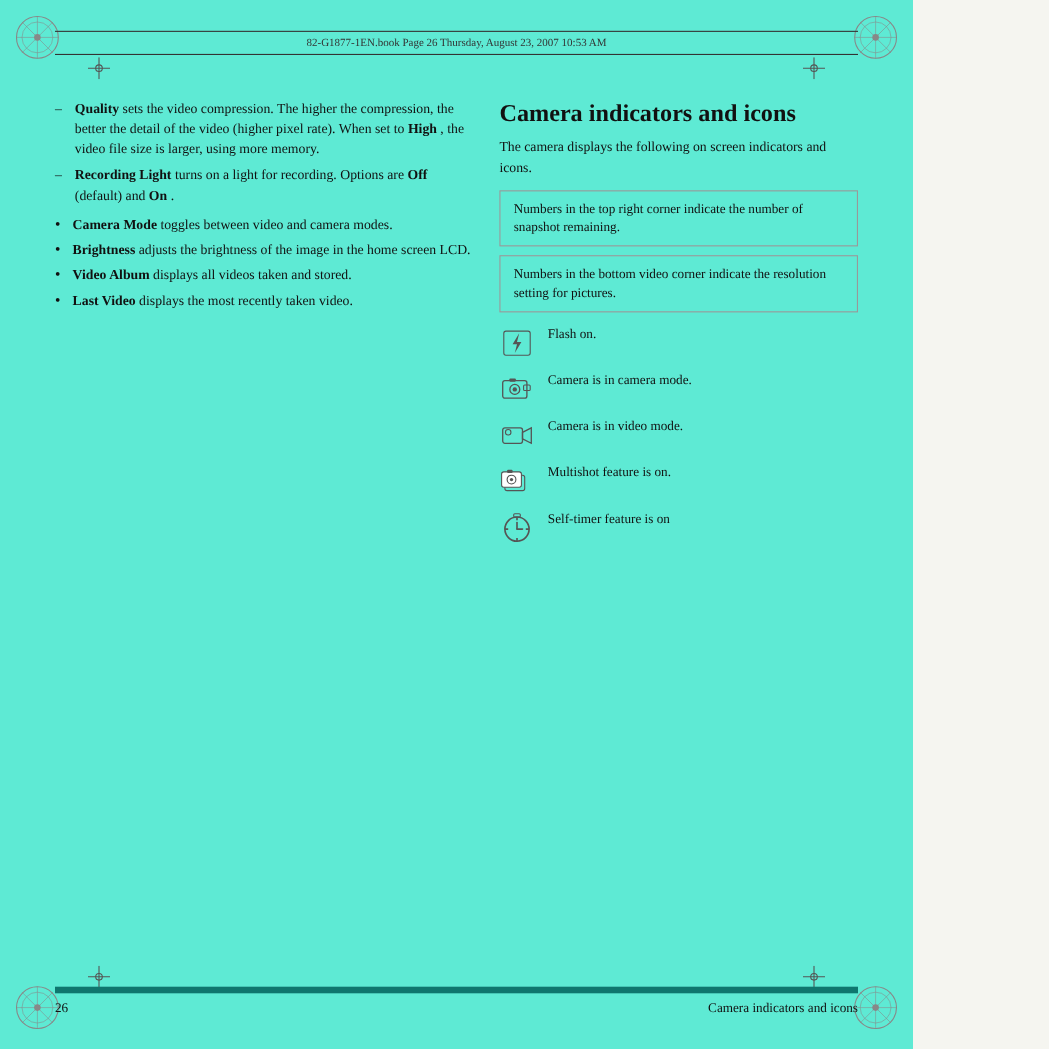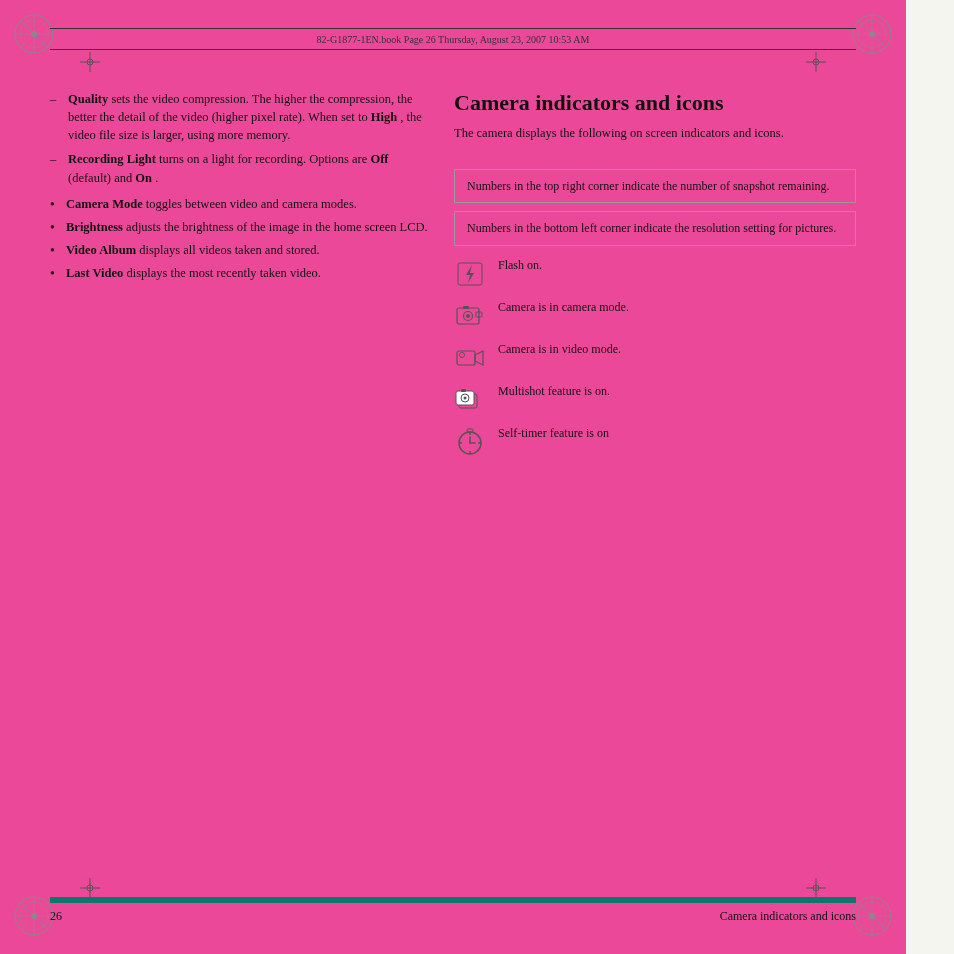--- a/index.html
+++ b/index.html
@@ -8,23 +8,23 @@
       width: 954px;
       height: 954px;
       background: #f5f5f0;
       font-family: 'Times New Roman', Times, serif;
       font-size: 13px;
       color: #111;
       overflow: hidden;
     }
 
     .page {
-      width: 906px;
+      width: 830px;
       height: 954px;
-      background: #ec4899;
+      background: #5eead4;
       position: relative;
       padding: 0;
     }
 
     
     .header-bar {
       position: absolute;
       top: 28px;
       left: 50px;
       right: 50px;
@@ -113,21 +113,21 @@
     
     .section-title {
       font-size: 22px;
       font-weight: bold;
       margin-bottom: 8px;
       line-height: 1.2;
     }
 
     .section-intro {
       font-size: 12.5px;
-      margin-bottom: 26px;
+      margin-bottom: 12px;
       line-height: 1.45;
     }
 
     
     .info-box {
       border: 1px solid #999;
       padding: 8px 12px;
       margin-bottom: 8px;
       font-size: 12px;
       line-height: 1.4;
@@ -362,21 +362,21 @@
     <div class="right-col">
 
       <div class="section-title">Camera indicators and icons</div>
       <div class="section-intro">The camera displays the following on screen indicators and icons.</div>
 
       <div class="info-box">
         <span>Numbers in the top right corner indicate the number of snapshot remaining.</span>
       </div>
 
       <div class="info-box">
-        <span>Numbers in the bottom left corner indicate the resolution setting for pictures.</span>
+        <span>Numbers in the bottom video corner indicate the resolution setting for pictures.</span>
       </div>
 
       <div style="margin-top: 12px;">
 
         <div class="icon-row">
           <div class="icon-cell">
             <svg width="28" height="26" viewBox="0 0 28 26">
 
               <rect x="2" y="2" width="24" height="22" rx="2" fill="none" stroke="#555" stroke-width="1"></rect>
               <polygon points="16,4 10,14 14,14 12,22 18,12 14,12" fill="#555"></polygon>

